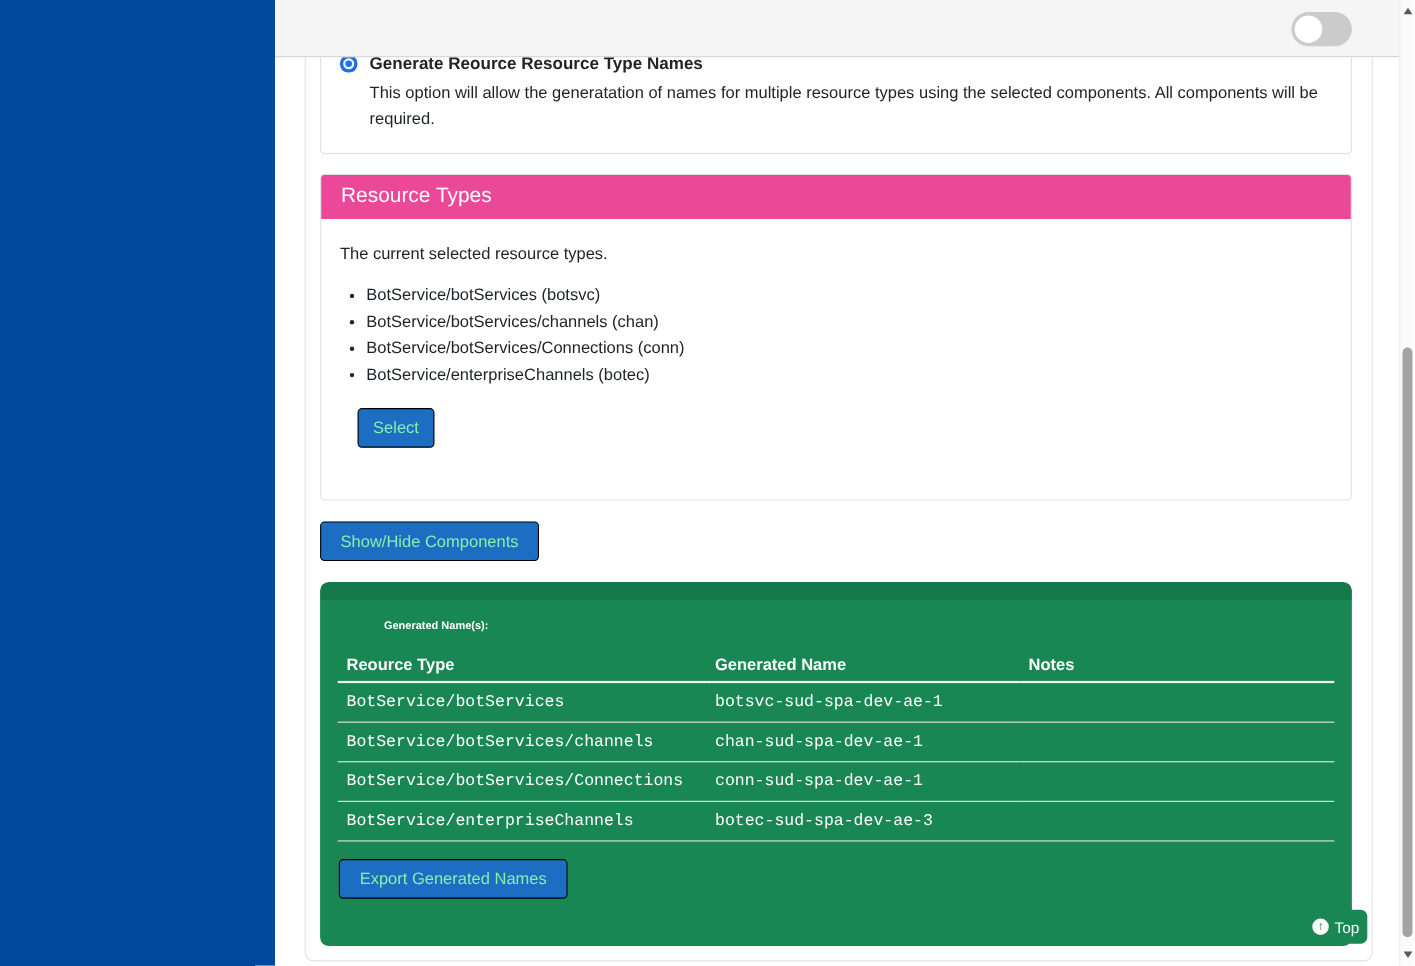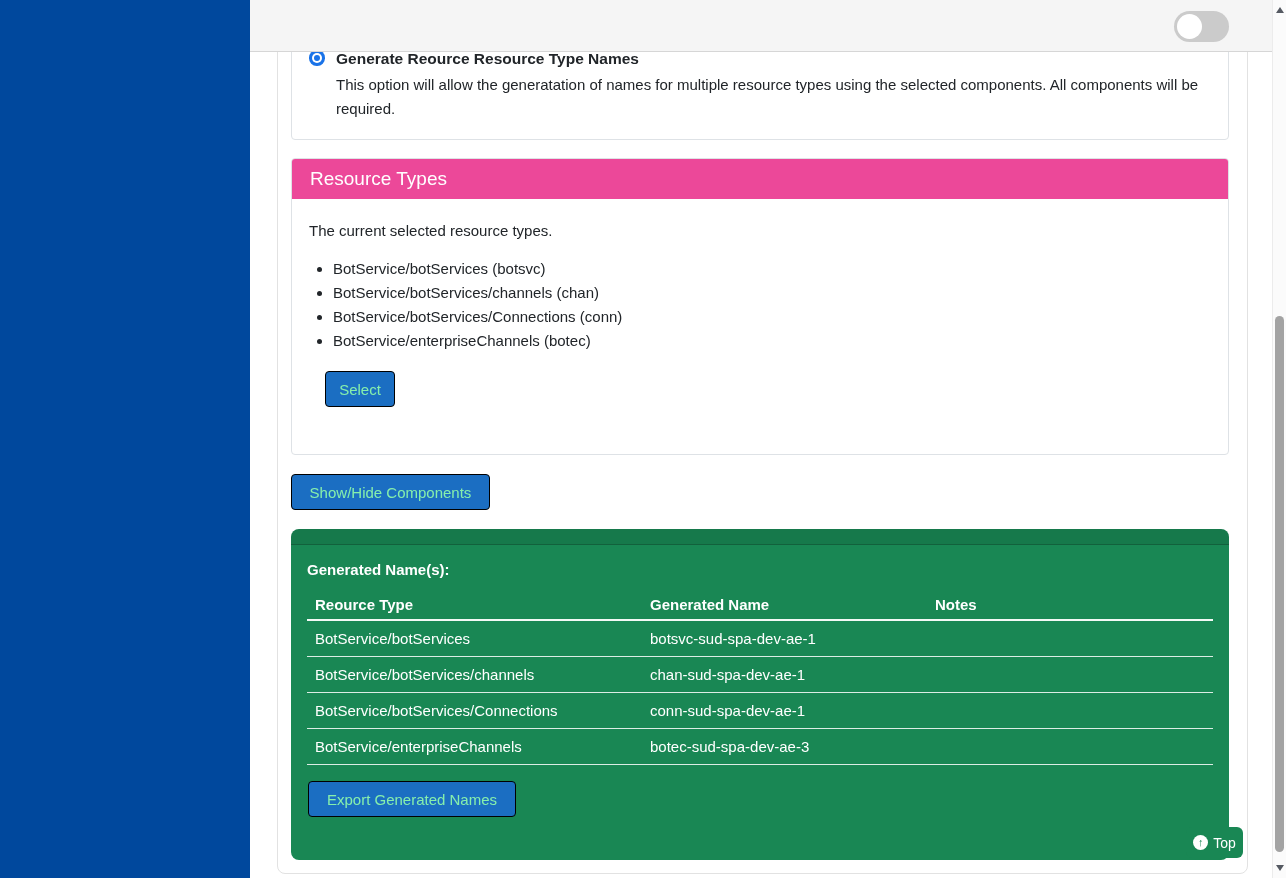--- a/index.html
+++ b/index.html
@@ -122,37 +122,38 @@
     border-radius: 8px;
     color: #ffffff;
   }
   .green-header {
     height: 16px;
     background: rgba(0,0,0,0.10);
     border-bottom: 1px solid rgba(0,0,0,0.20);
     border-radius: 8px 8px 0 0;
   }
   .green-body { padding: 14px 16px 0 16px; }
-  .gen-title { font-size: 15px; font-weight: bold; line-height: 22px; }
+  .gen-title { font-size: 10px; font-weight: bold; line-height: 22px; margin-left: 42px; }
   .gen-table {
     width: 100%;
     margin-top: 9px;
     border-collapse: collapse;
     font-size: 15px;
     color: #ffffff;
   }
   .gen-table th {
     text-align: left;
     font-weight: bold;
     padding: 6px 8px;
     border-bottom: 2px solid rgba(255,255,255,0.95);
   }
   .gen-table td {
     padding: 9px 8px;
     border-bottom: 1px solid rgba(255,255,255,0.85);
+    font-family: Liberation Mono, monospace;
   }
   .col-rt { width: 335px; }
   .col-gn { width: 285px; }
   .export-btn { margin: 16px 0 0 1px; width: 208px; height: 36px; }
   
   .top-btn {
     position: absolute; left: 1186px; top: 827px;
     width: 57px; height: 31px;
     background: #198754;
     border: none;

